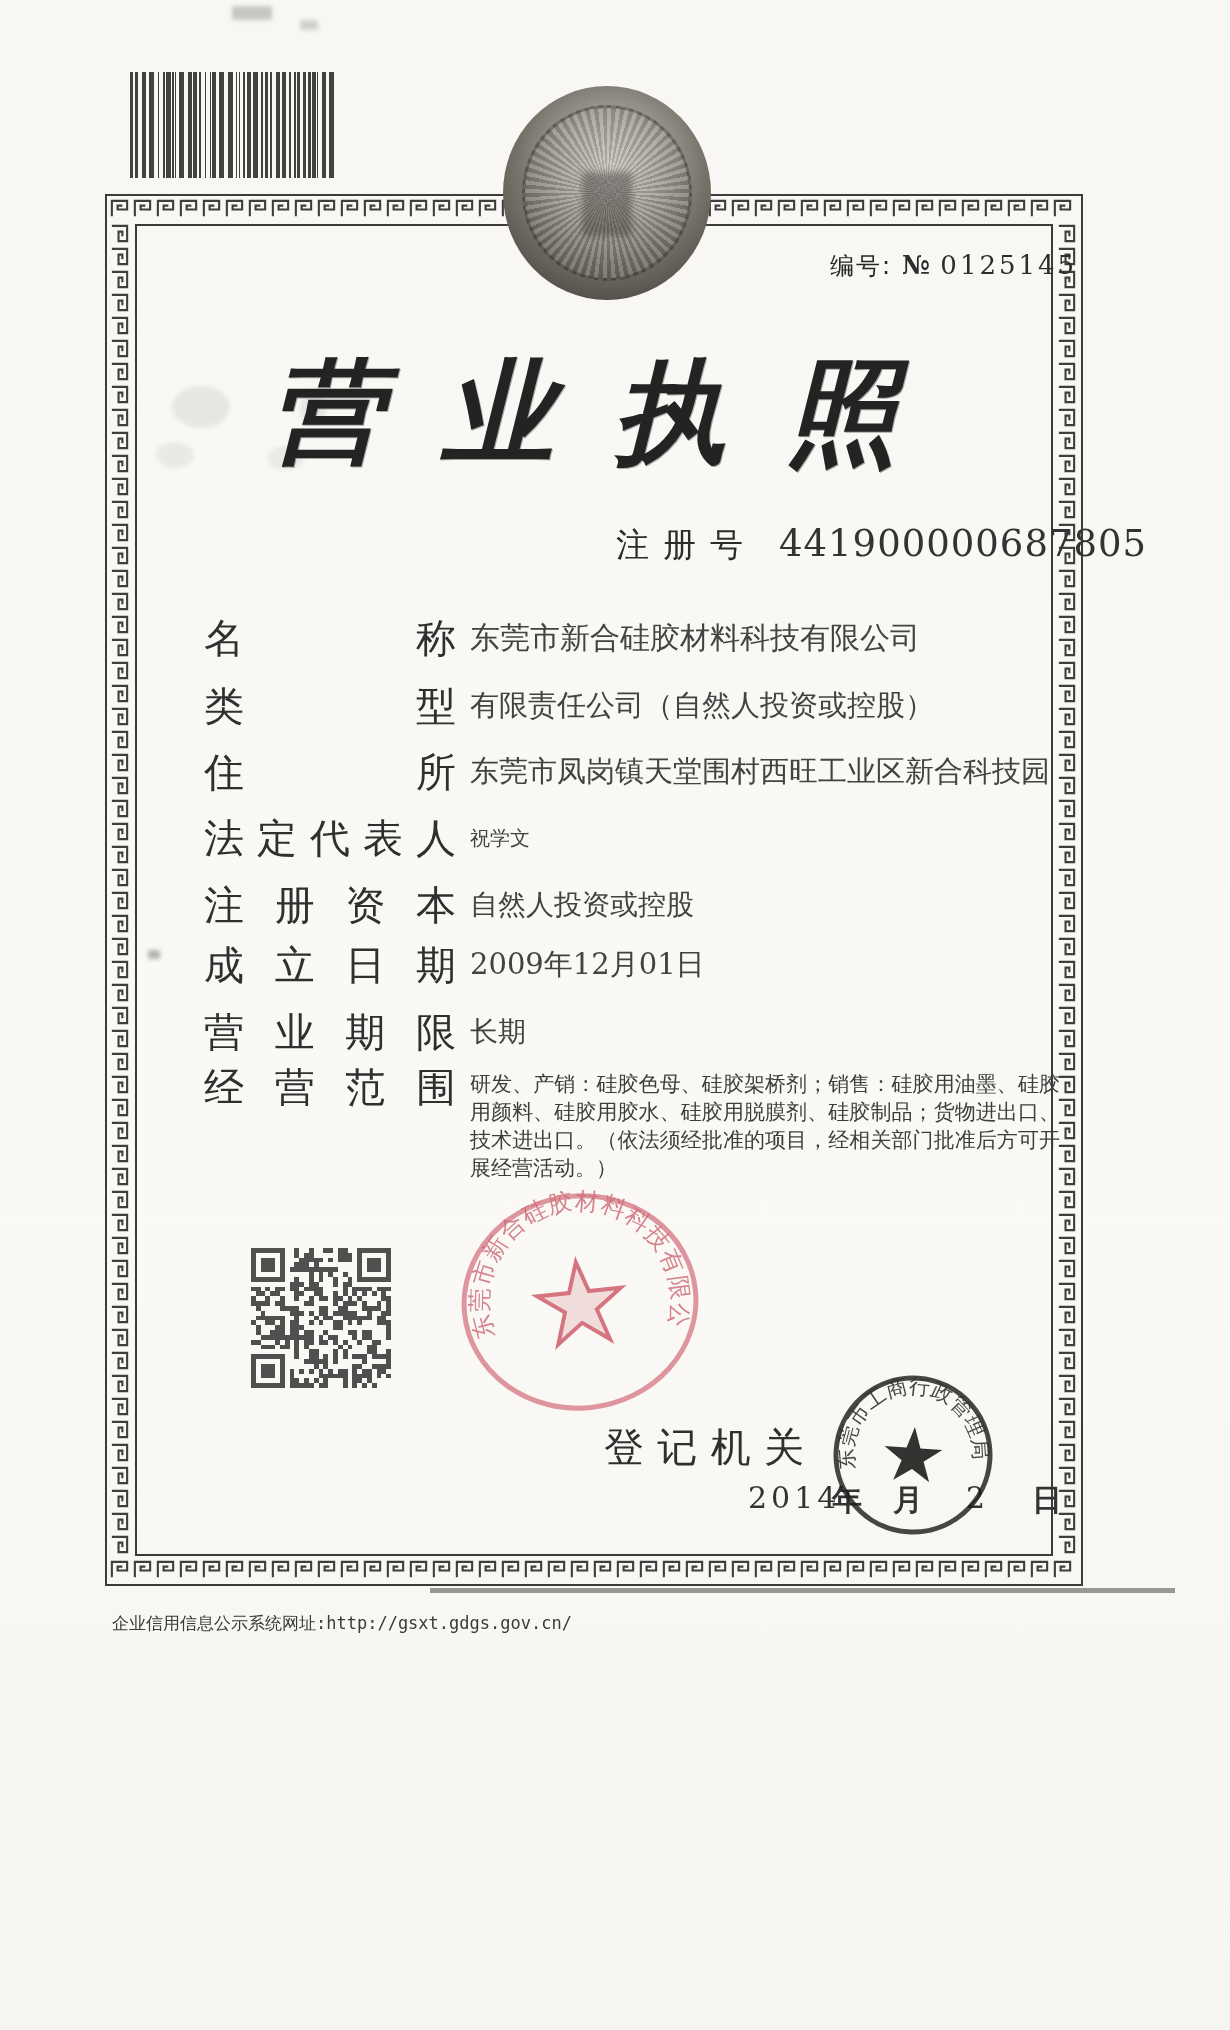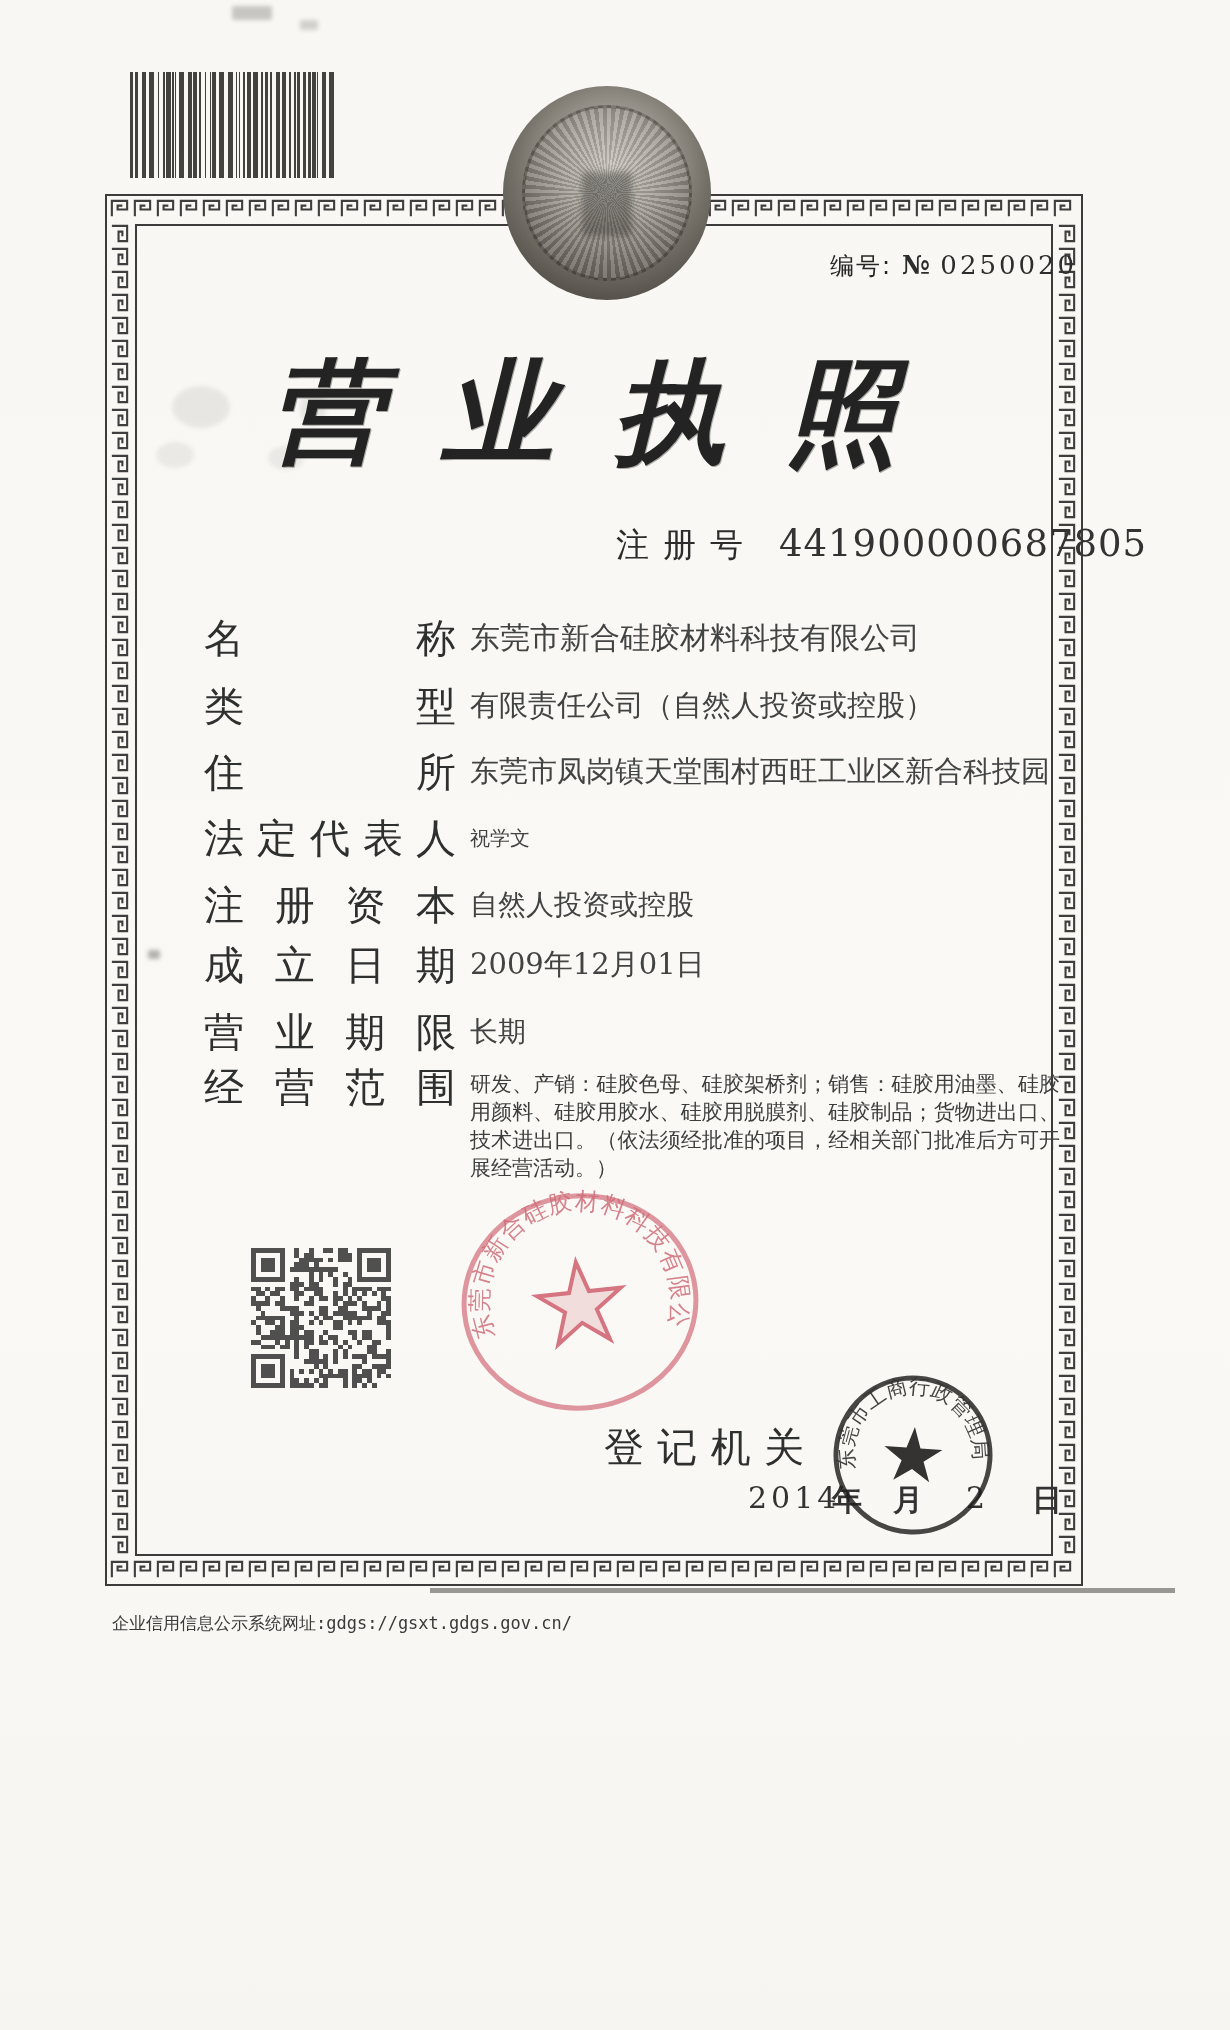--- a/index.html
+++ b/index.html
@@ -761,21 +761,21 @@
         <svg class="mu" width="21" height="21" viewBox="0 0 22 22">
           <path d="M3 19V3H19V12H9V8H14" fill="none" stroke="#3e3e3e" stroke-width="2.2"></path>
         </svg>
       </div>
     <div class="frame-inner"></div>
   </div>
 
   <div class="serial">
     <span class="lab">编号:</span>
     <span class="pfx">№</span>
-    <span class="num">0250020</span>
+    <span class="num">0125145</span>
   </div>
 
   <div class="title">营业执照</div>
 
   <div class="regno">
     <span class="lab">注册号</span>
     <span class="val">441900000687805</span>
   </div>
 
   <div class="row r-name">
@@ -1209,21 +1209,21 @@
 
   <svg class="seal-black" viewBox="0 0 180 180">
     <circle cx="90" cy="90" r="77" fill="none" stroke="#1f1e1d" stroke-width="5" opacity="0.9"></circle>
     <path id="authArc" d="M34,110 A60,60 0 1 1 146,110" fill="none"></path>
     <text font-size="21" fill="#1f1e1d" opacity="0.92">
       <textPath href="#authArc" startOffset="1%">东莞市工商行政管理局</textPath>
     </text>
     <polygon points="90,62 97,83 119,83 101,96 108,116 90,104 72,116 79,96 61,83 83,83" fill="#1f1e1d"></polygon>
   </svg>
 
-  <div class="footer-left">企业信用信息公示系统网址:gdgs://gsxt.gdgs.gov.cn/</div>
+  <div class="footer-left">企业信用信息公示系统网址:http://gsxt.gdgs.gov.cn/</div>
 
   <div class="artifact-line"></div>
   <div class="smudge sm1"></div>
   <div class="smudge sm2"></div>
   <div class="smudge sm3"></div>
   <div class="smudge sm4"></div>
   <div class="smudge sm5"></div>
   <div class="smudge sm6"></div>
   <div class="smudge sm7"></div>
 </div>

